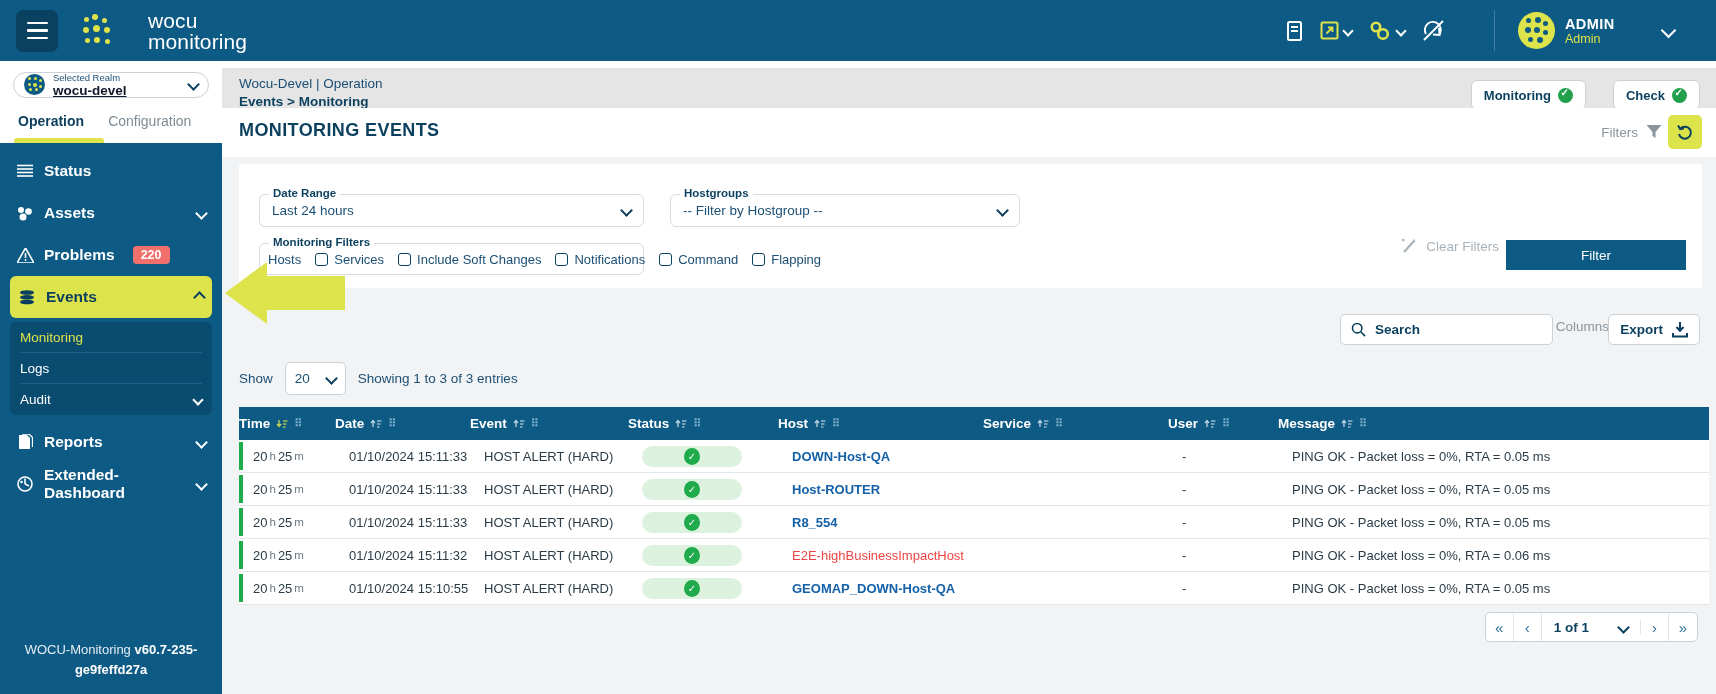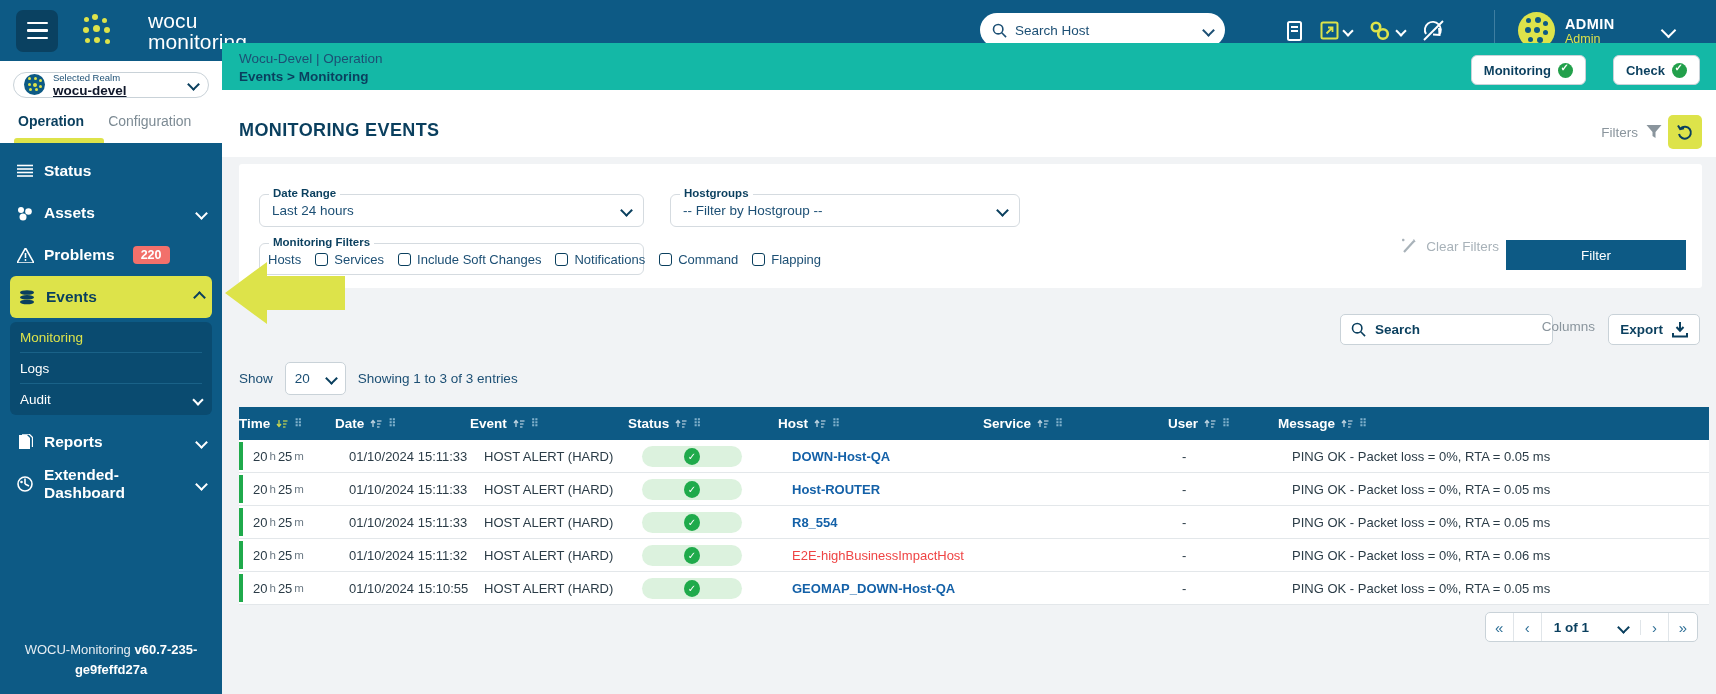--- a/index.html
+++ b/index.html
@@ -104,21 +104,21 @@
   .sub-item .sub-lbl { flex: 1; }
   .sub-item .chev { width: 8px; height: 8px; }
 
   .version {
     position: absolute; left: 0; bottom: 14px; width: 222px; text-align: center;
     color: #e6edf2; font-size: 13px; line-height: 20px; padding: 0 14px;
   }
   .version b { color: #fff; }
 
   
-  .crumbbar { position: absolute; left: 222px; top: 43px; width: 1494px; height: 47px; background: #14b8a6; }
+  .crumbbar { position: absolute; left: 222px; top: 68px; width: 1494px; height: 47px; background: #e5e5e5; }
   .crumb1 { position: absolute; left: 17px; top: 8px; font-size: 13.5px; color: #1c4f74; }
   .crumb2 { position: absolute; left: 17px; top: 26px; font-size: 13.5px; color: #0a3f5e; font-weight: bold; }
   .pill {
     position: absolute; top: 12px; height: 30px; border: 1px solid #c9d2d8; border-radius: 6px;
     display: flex; align-items: center; padding: 0 12px; gap: 7px; font-size: 13px;
     color: #0a3f5e; font-weight: bold; background: #fff; cursor: pointer;
   }
   .pill.monitoring { right: 130px; }
   .pill.check { right: 16px; }
   .dot-ok { width: 15px; height: 15px; border-radius: 50%; background: #22a04b; position: relative; }
@@ -176,21 +176,21 @@
     font-family: "Liberation Sans", sans-serif;
   }
 
   
   .searchbox {
     position: absolute; right: 163px; top: 157px; width: 213px; height: 31px;
     border: 1px solid #c9d2d8; border-radius: 5px; background: #fff; display: flex; align-items: center;
     padding: 0 10px; gap: 9px; cursor: text;
   }
   .searchbox .ph { font-size: 13.5px; color: #0a3f5e; font-weight: bold; }
-  .columns-btn { position: absolute; right: 90px; top: 162px; display: flex; align-items: center; gap: 14px; color: #8a959d; font-size: 13.5px; cursor: pointer; }
+  .columns-btn { position: absolute; right: 90px; top: 162px; display: flex; align-items: center; gap: 0; color: #8a959d; font-size: 13.5px; cursor: pointer; }
   .export-btn {
     position: absolute; right: 16px; top: 157px; height: 31px; border: 1px solid #c9d2d8; border-radius: 5px;
     background: #fff; display: flex; align-items: center; gap: 9px; padding: 0 11px; color: #0a3f5e;
     font-size: 13.5px; font-weight: bold; cursor: pointer;
   }
 
   .showrow { position: absolute; left: 17px; top: 205px; display: flex; align-items: center; gap: 12px; }
   .showrow .lbl { font-size: 13.5px; color: #1c4f74; }
   .showsel {
     width: 61px; height: 33px; border: 1px solid #c9d2d8; border-radius: 5px; background: #fff;
@@ -260,28 +260,20 @@
       <i style="left:3px;top:24px;width:5px;height:5px"></i>
       <i style="left:12px;top:23px;width:6px;height:6px"></i>
       <i style="left:23px;top:25px;width:5px;height:5px"></i>
     </div>
     <div class="brand-text">
       <b>wocu</b>
       <b>monitoring</b>
     </div>
   </div>
 
-  <div class="search-host">
-    <svg width="15" height="15" viewBox="0 0 16 16">
-      <circle cx="6.6" cy="6.6" r="5" fill="none" stroke="#1c4f74" stroke-width="1.7"></circle>
-      <line x1="10.4" y1="10.4" x2="15" y2="15" stroke="#1c4f74" stroke-width="1.7"></line>
-    </svg>
-    <span class="lbl">Search Host</span>
-    <span class="chev" style="color:#1c4f74;width:9px;height:9px"></span>
-  </div>
 
   <div class="hdr-icons">
     <span class="hdr-ico">
       <svg width="19" height="20" viewBox="0 0 19 20">
         <rect x="3" y="1" width="13" height="18" rx="1.5" fill="none" stroke="#fff" stroke-width="2"></rect>
         <line x1="6" y1="6" x2="13" y2="6" stroke="#fff" stroke-width="2"></line>
         <line x1="6" y1="10" x2="13" y2="10" stroke="#fff" stroke-width="2"></line>
       </svg>
     </span>
     <span class="hdr-ico yellow">

